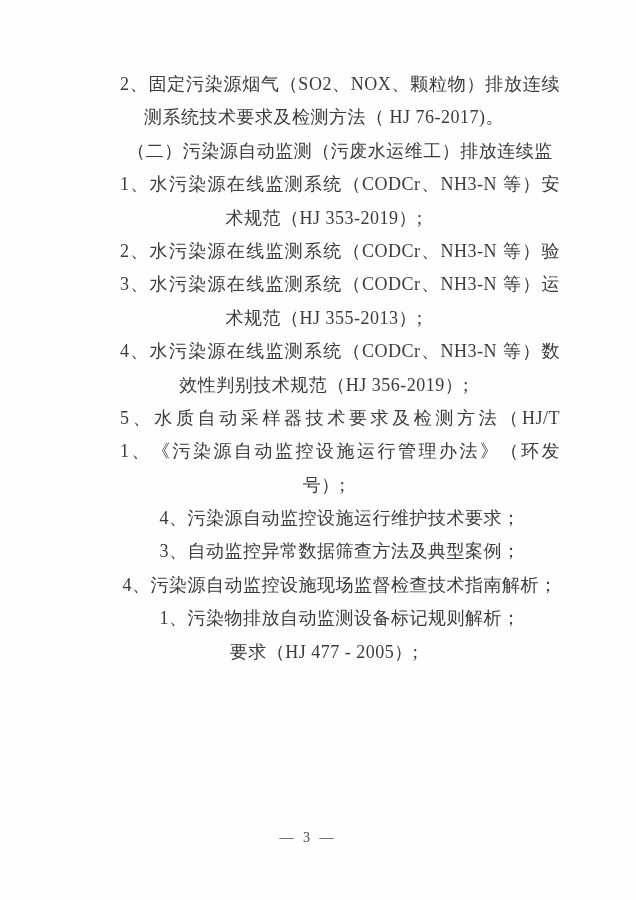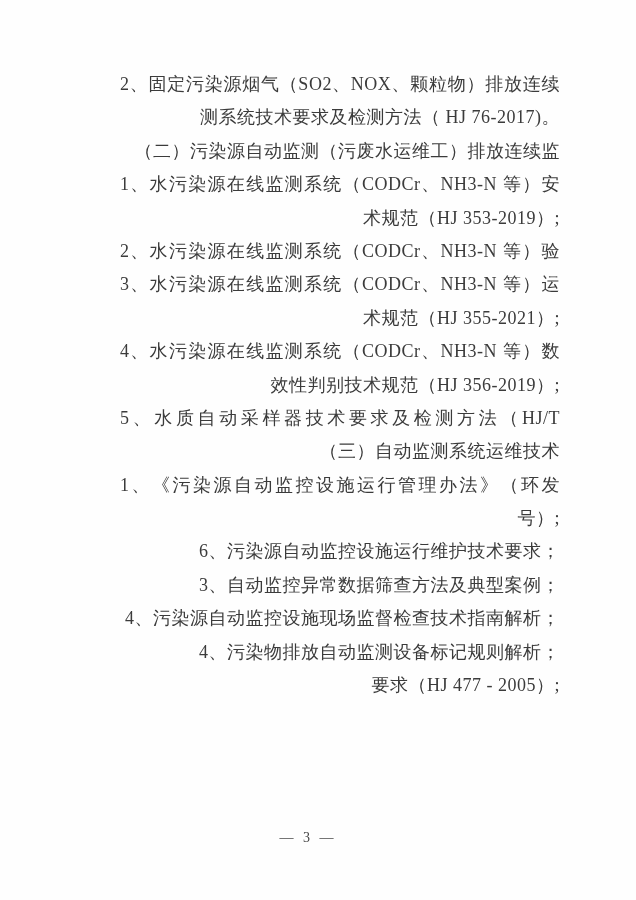--- a/index.html
+++ b/index.html
@@ -22,21 +22,21 @@
     width: 472px;
     font-size: 18px;
     line-height: 33.4px;
     color: #3b3b3b;
     letter-spacing: 0.5px;
   }
   .line {
     height: 33.4px;
     overflow: hidden;
     white-space: nowrap;
-    text-align: right;
+    text-align: center;
   }
   .line.indent {
     text-indent: 32px;
   }
   .line.spread {
     white-space: normal;
     text-align: justify;
     text-align-last: justify;
     text-justify: inter-character;
   }
@@ -57,27 +57,26 @@
 
 <div class="page">
   <div class="doc-body">
       <div class="line indent spread">2、固定污染源烟气（SO2、NOX、颗粒物）排放连续监</div>
       <div class="line">测系统技术要求及检测方法（ HJ 76-2017)。</div>
       <div class="line indent">（二）污染源自动监测（污废水运维工）排放连续监</div>
       <div class="line indent spread">1、水污染源在线监测系统（CODCr、NH3-N 等）安装技</div>
       <div class="line">术规范（HJ 353-2019）;</div>
       <div class="line indent spread">2、水污染源在线监测系统（CODCr、NH3-N 等）验收技</div>
       <div class="line indent spread">3、水污染源在线监测系统（CODCr、NH3-N 等）运行技</div>
-      <div class="line">术规范（HJ 355-2021）;</div>
+      <div class="line">术规范（HJ 355-2013）;</div>
       <div class="line indent spread">4、水污染源在线监测系统（CODCr、NH3-N 等）数据有</div>
       <div class="line">效性判别技术规范（HJ 356-2019）;</div>
       <div class="line indent spread">5、水质自动采样器技术要求及检测方法（HJ/T</div>
-      <div class="line indent">（三）自动监测系统运维技术</div>
       <div class="line indent spread">1、《污染源自动监控设施运行管理办法》（环发[2008]6</div>
       <div class="line">号）;</div>
-      <div class="line indent">6、污染源自动监控设施运行维护技术要求；</div>
+      <div class="line indent">4、污染源自动监控设施运行维护技术要求；</div>
       <div class="line indent">3、自动监控异常数据筛查方法及典型案例；</div>
       <div class="line indent">4、污染源自动监控设施现场监督检查技术指南解析；</div>
-      <div class="line indent">4、污染物排放自动监测设备标记规则解析；</div>
+      <div class="line indent">1、污染物排放自动监测设备标记规则解析；</div>
       <div class="line">要求（HJ 477 - 2005）;</div>
     </div>
   <div class="footer">— 3 —</div>
 </div>
 
 </body></html>

